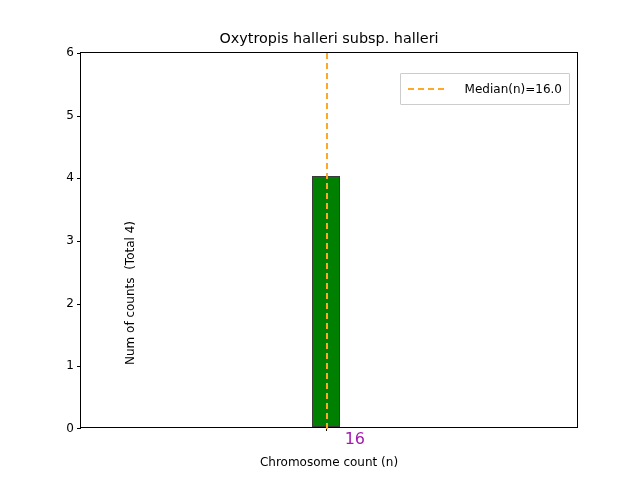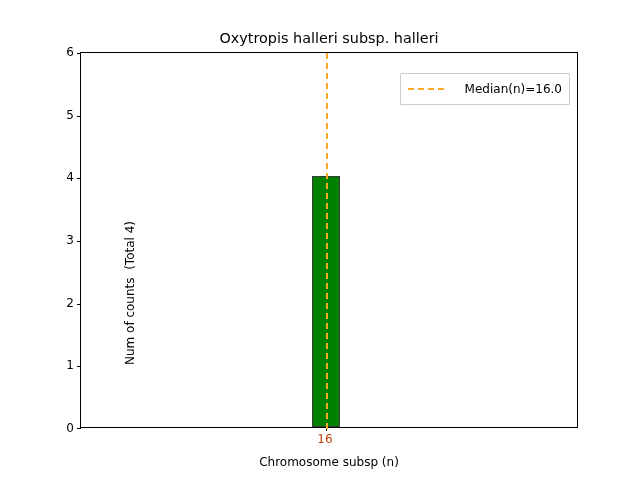--- a/index.html
+++ b/index.html
@@ -77,23 +77,23 @@
   .xtick {
     position: absolute;
     bottom: -3.8px;
     height: 3.8px;
     width: 0;
     border-left: 1.1px solid #000000;
   }
   .xticklabel {
     position: absolute;
     width: 80px;
-    text-align: center;
-    font-size: 12px;
-    color: #c2410c;
+    text-align: right;
+    font-size: 16px;
+    color: #a21caf;
     line-height: 12px;
   }
   
   #xlabel {
     position: absolute;
     left: 80px;
     top: 455px;
     width: 498px;
     text-align: center;
     font-size: 12px;
@@ -180,21 +180,21 @@
       <div class="xtick" style="left:245px;"></div>
 
       <div class="bar" style="left:231px; width:28px; bottom:0px; height:250.67px;"></div>
 
       <div class="median-line" style="left:245px; height:376px;"></div>
     </div>
 
     <div id="ylabel">Num of counts  (Total 4)</div>
   </div>
 
-  <div id="xlabel">Chromosome subsp (n)</div>
+  <div id="xlabel">Chromosome count (n)</div>
 
   <div id="legend">
     <div class="legend-row">
       <span class="legend-sample"></span>
       <span class="legend-text">Median(n)=16.0</span>
     </div>
   </div>
 
 </div>
 

